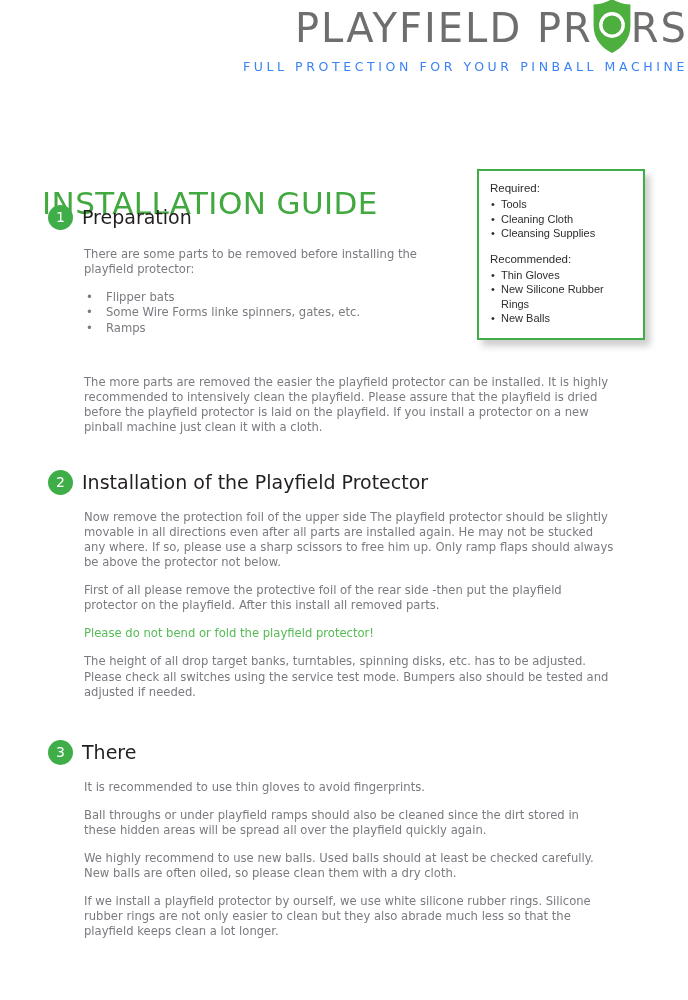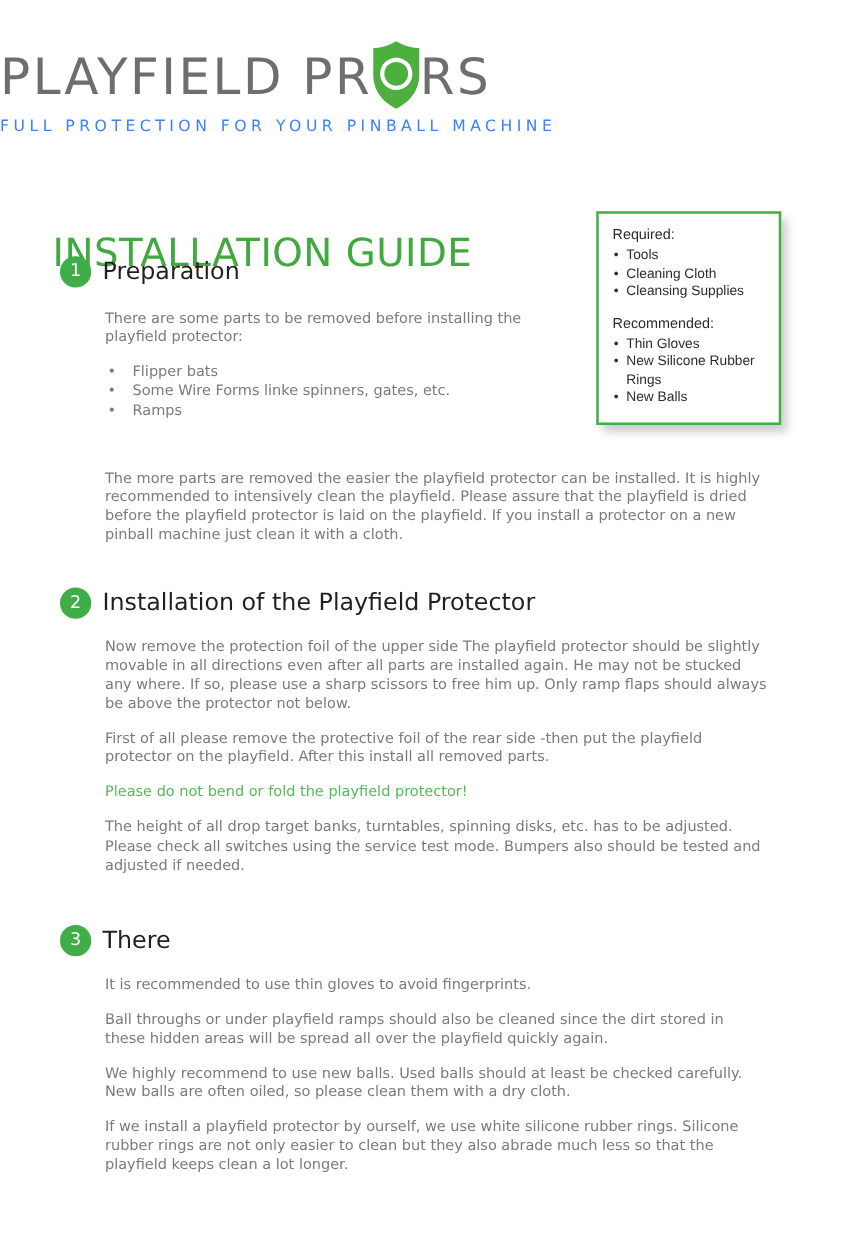--- a/index.html
+++ b/index.html
@@ -16,22 +16,21 @@
   }
   .page {
     width: 688px;
     height: 1000px;
     position: relative;
     background: #ffffff;
   }
 
   
   .header {
-    padding-top: 34px;
-    text-align: left;
+    text-align: right;
   }
   .wordmark {
     display: inline-block;
     position: relative;
     white-space: nowrap;
     font-family: "DejaVu Sans", sans-serif;
     font-size: 40px;
     font-weight: 400;
     letter-spacing: 2.0px;
     color: #6e6e6e;
@@ -69,21 +68,21 @@
     color: #41a93f;
     line-height: 1;
     margin-top: 47px;
   }
 
   
   .req-box {
     position: absolute;
     left: 477px;
     top: 169px;
-    width: 148px;
+    width: 168px;
     box-sizing: border-box;
     border: 2px solid #3fae49;
     background: #ffffff;
     padding: 10px 11px 12px 11px;
     box-shadow: 5px 6px 7px rgba(0,0,0,0.20);
   }
   .req-heading {
     font-family: "Liberation Sans", sans-serif;
     font-size: 11.5px;
     color: #2d2d2d;

